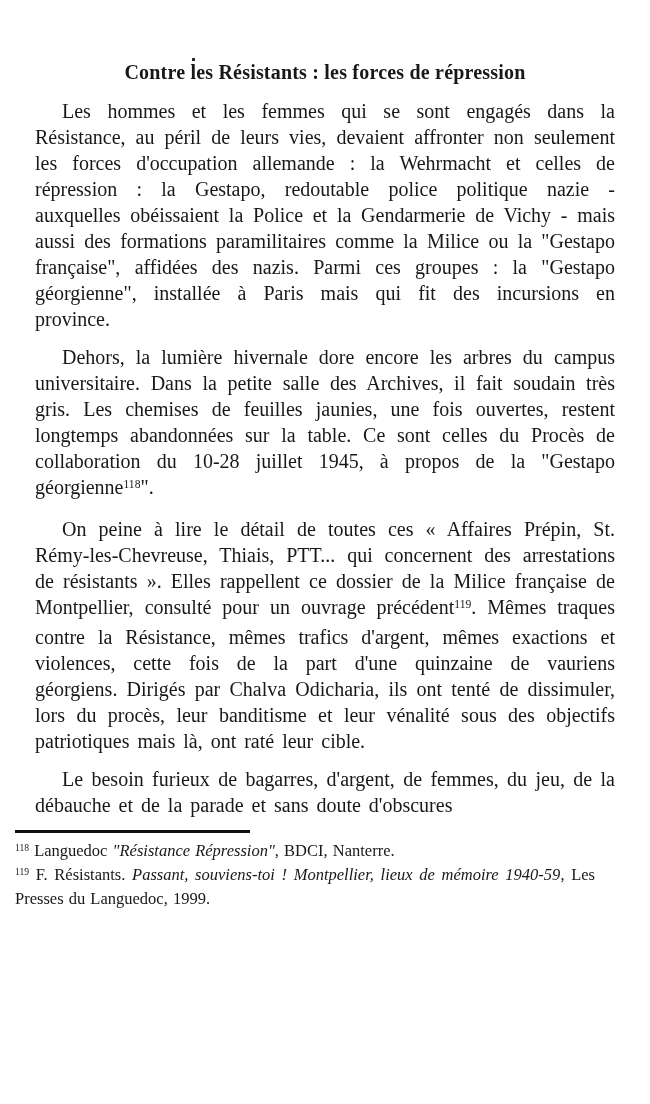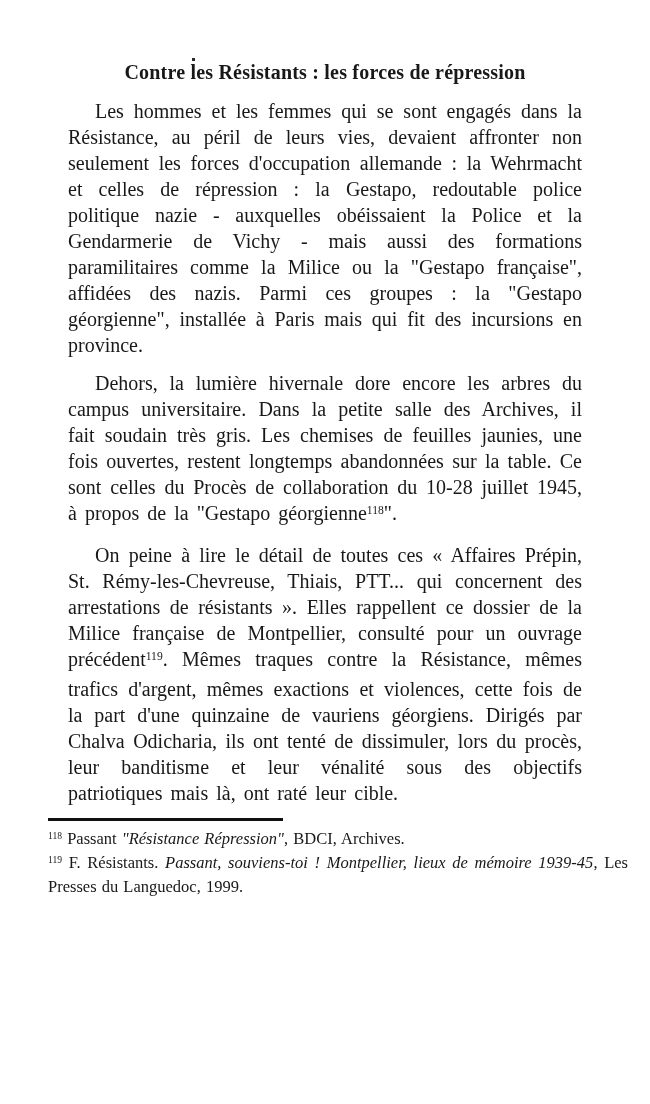--- a/index.html
+++ b/index.html
@@ -4,21 +4,21 @@
 <style>
   html, body { margin: 0; padding: 0; }
   body {
     width: 650px; height: 1104px;
     background: #ffffff;
     color: #181818;
     font-family: "Liberation Serif", "DejaVu Serif", serif;
     position: relative;
     overflow: hidden;
   }
-  .page { padding: 0 56px; }
+  .page { padding: 0 23px; }
   .title {
     margin: 58px 0 0 0;
     text-align: center;
     font-weight: bold;
     font-size: 20px;
     line-height: 28px;
     letter-spacing: 0.2px;
   }
   p.para {
     margin: 12px;
@@ -70,23 +70,24 @@
 <div class="page">
 
   <h1 class="title">Contre les Résistants : les forces de répression</h1>
 
   <p class="para p1"><span>Les hommes et les femmes qui se sont engagés dans la Résistance, au péril de leurs vies, devaient affronter non seulement les forces d'occupation allemande : la Wehrmacht et celles de répression : la Gestapo, redoutable police politique nazie - auxquelles obéissaient la Police et la Gendarmerie de Vichy - mais aussi des formations paramilitaires comme la Milice ou la "Gestapo française", affidées des nazis. Parmi ces groupes : la "Gestapo géorgienne", installée à Paris mais qui fit des incursions en province.</span></p>
 
   <p class="para p2"><span>Dehors, la lumière hivernale dore encore les arbres du campus universitaire. Dans la petite salle des Archives, il fait soudain très gris. Les chemises de feuilles jaunies, une fois ouvertes, restent longtemps abandonnées sur la table. Ce sont celles du Procès de collaboration du 10-28 juillet 1945, à propos de la "Gestapo géorgienne</span><span class="sup">118</span><span>".</span></p>
 
   <p class="para p3"><span>On peine à lire le détail de toutes ces « Affaires Prépin, St. Rémy-les-Chevreuse, Thiais, PTT... qui concernent des arrestations de résistants ». Elles rappellent ce dossier de la Milice française de Montpellier, consulté pour un ouvrage précédent</span><span class="sup">119</span><span>. Mêmes traques contre la Résistance, mêmes trafics d'argent, mêmes exactions et violences, cette fois de la part d'une quinzaine de vauriens géorgiens. Dirigés par Chalva Odicharia, ils ont tenté de dissimuler, lors du procès, leur banditisme et leur vénalité sous des objectifs patriotiques mais là, ont raté leur cible.</span></p>
 
+  <p class="para p4"><span>Le besoin furieux de bagarres, d'argent, de femmes, du jeu, de la débauche et de la parade et sans doute d'obscures</span></p>
 
   <hr class="fn-rule">
 
   <div class="footnotes">
-    <p class="fn"><span class="sup">118</span><span> Passant </span><span class="it">"Résistance Répression"</span><span>, BDCI, Archives.</span></p>
-    <p class="fn"><span class="sup">119</span><span> F. Résistants. </span><span class="it">Passant, souviens-toi ! Montpellier, lieux de mémoire 1939-45</span><span>, Les Presses du Languedoc, 1999.</span></p>
+    <p class="fn"><span class="sup">118</span><span> Languedoc </span><span class="it">"Résistance Répression"</span><span>, BDCI, Nanterre.</span></p>
+    <p class="fn"><span class="sup">119</span><span> F. Résistants. </span><span class="it">Passant, souviens-toi ! Montpellier, lieux de mémoire 1940-59</span><span>, Les Presses du Languedoc, 1999.</span></p>
   </div>
 
 </div>
 
 <div class="speck" style="left:192px; top:58px;"></div>
 
 </body></html>

